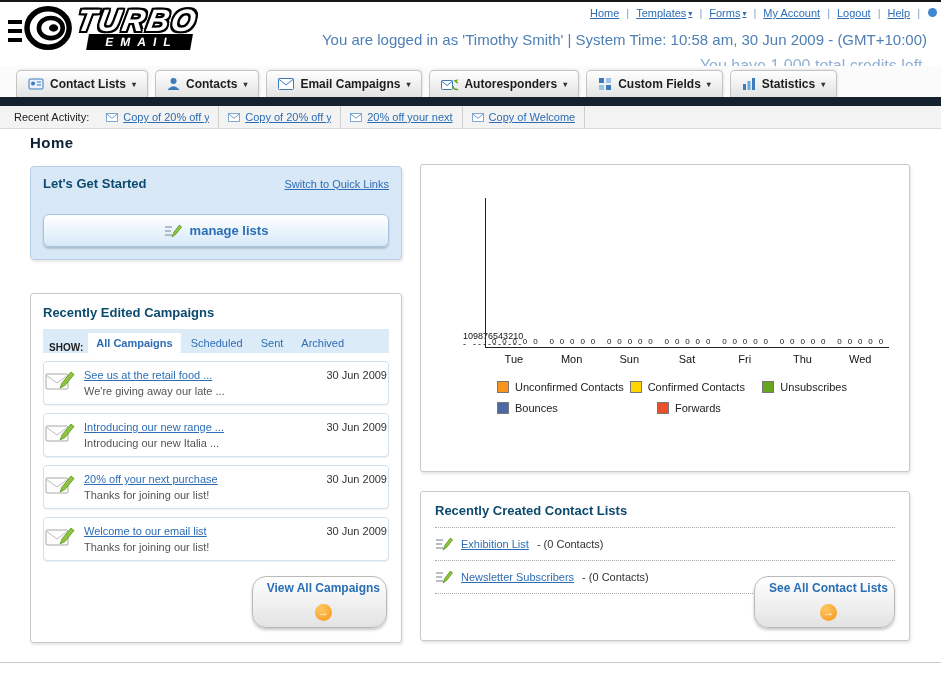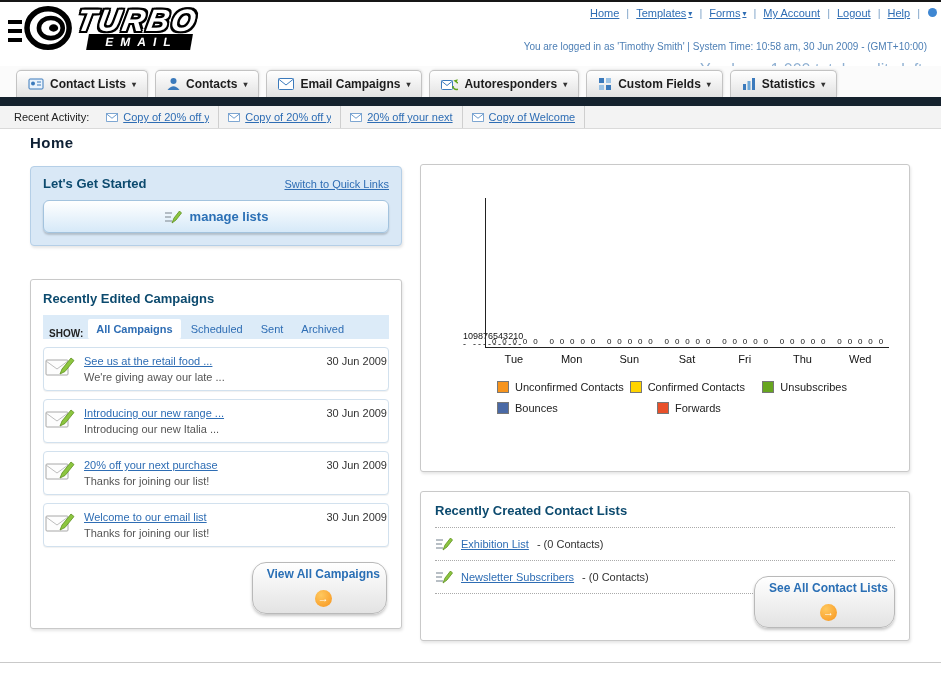--- a/index.html
+++ b/index.html
@@ -24,21 +24,21 @@
   .logo-email{
     background:#000;color:#fff;font-size:12px;font-weight:bold;letter-spacing:7px;
     padding:1px 14px 1px 18px;width:fit-content;margin-top:-2px;margin-left:14px;
   }
   .top-right{position:absolute;right:14px;top:3px;text-align:right}
   .top-links{display:flex;justify-content:flex-end;align-items:center;font-size:11px;gap:0}
   .top-links a{color:#2e6db4;text-decoration:underline;cursor:pointer;display:flex;align-items:center;gap:2px}
   .top-link-wrap{display:flex;align-items:center}
   .top-link-wrap:not(:last-child)::after{content:"|";color:#7fa4c9;margin:0 7px;text-decoration:none}
   .caret{font-style:normal;font-size:8px;color:#2e6db4;text-decoration:none}
-  .login-info{font-size:10px;color:#4d7fb5;margin-top:22px}
+  .login-info{font-size:15px;color:#4d7fb5;margin-top:12px}
   .credits-info{font-size:16px;color:#8fb0d2;margin-top:9px}
   .dot-right{position:absolute;right:-10px;top:1px;width:9px;height:9px;border-radius:50%;background:#3f87d2}
   .dot-left{position:absolute;left:1px;top:55px;width:10px;height:10px;border-radius:50%;background:#3f87d2}
   .dot-left-line{position:absolute;left:5px;top:64px;width:2px;height:42px;background:#3f87d2;transform:rotate(6deg)}
   
   .navbar{position:absolute;top:64px;left:0;width:100%;height:40px;background:#fbfbfb}
   .nav-dark{position:absolute;bottom:0;left:0;width:100%;height:9px;background:#15222e}
   .nav-tabs{position:absolute;bottom:9px;left:16px;display:flex;gap:7px;align-items:flex-end}
   .tab{
     display:flex;align-items:center;gap:6px;height:27px;padding:0 11px;
@@ -59,21 +59,21 @@
   
   .page-title{position:absolute;left:30px;top:132px;font-size:15px;font-weight:bold;color:#0e2034;letter-spacing:.5px}
   .left-col{position:absolute;left:30px;top:164px;width:372px}
   .right-col{position:absolute;left:420px;top:162px;width:490px}
   .panel{background:#fff;border:1px solid #c9c9c9;border-radius:3px;box-shadow:1px 2px 3px rgba(0,0,0,.10)}
   .panel-title{font-size:13px;font-weight:bold;color:#0c4a6e}
   
   .getstarted{background:#d9e8f6;border:1px solid #b5cfe7;border-radius:4px;padding:9px 12px 12px;box-shadow:1px 2px 3px rgba(0,0,0,.10)}
   .gs-head{display:flex;justify-content:space-between;align-items:center}
   .gs-link{font-size:11px;color:#2e6db4;text-decoration:underline;cursor:pointer}
-  .gs-buttons{display:flex;gap:8px;margin-top:9px}
+  .gs-buttons{display:flex;gap:8px;margin-top:23px}
   .gs-btn{
     flex:1;display:flex;align-items:center;justify-content:center;gap:8px;height:33px;
     background:linear-gradient(#ffffff,#d6e9f8);border:1px solid #a3c3de;border-radius:6px;
     font-size:13px;font-weight:bold;color:#2a6fb5;cursor:pointer;box-shadow:0 2px 2px rgba(0,0,0,.18);
   }
   
   .campaigns{margin-top:33px;padding:11px 12px 12px;position:relative}
   .camp-tabs{display:flex;align-items:flex-end;background:#dcebf8;height:24px;font-size:11px;padding:0 6px;gap:2px;margin-top:9px}
   .camp-show{color:#222;font-weight:bold;font-size:10px;margin-right:3px}
   .camp-tab{padding:4px 8px;color:#2e6db4;cursor:pointer;border-radius:2px}

